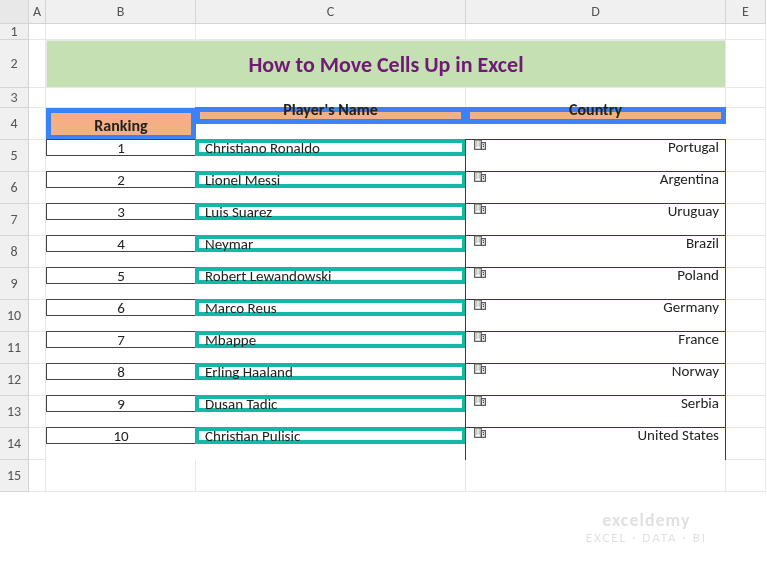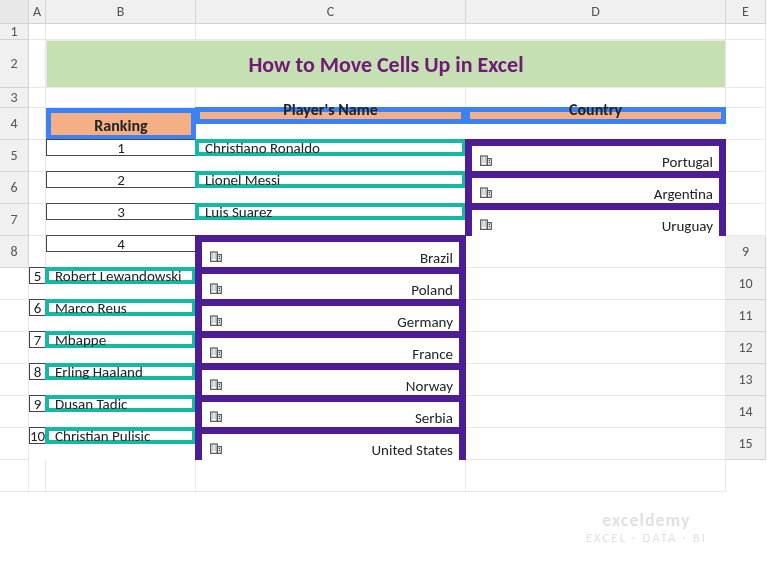--- a/index.html
+++ b/index.html
@@ -66,23 +66,23 @@
   }
   .pname {
     border: 4px solid #14b8a6;
     display: flex;
     align-items: center;
     padding: 0 6px;
     background: #fff;
     color: #222;
   }
   .country {
-    border: 7px solid #4c1d95;
-    display: flex;
-    align-items: center;
+    border: 1px solid #4c1d95;
+    display: flex;
+    align-items: flex-end;
     justify-content: space-between;
     padding: 16px 6px;
     background: #fff;
     color: #222;
   }
   .bldg-icon {
     width: 16px;
     height: 16px;
     flex-shrink: 0;
   }
@@ -211,20 +211,23 @@
           <line x1="16" y1="16" x2="18" y2="16"></line>
         </svg></span>
       <span>Uruguay</span>
     </div>
     <div class="cell"></div>
     <div class="rowhdr">8</div>
     <div class="cell"></div>
     <div class="rank overlap" style="margin-top:-1px;margin-left:0">
       <span>4</span>
     </div>
+    <div class="pname overlap">
+      <span>Neymar</span>
+    </div>
     <div class="country overlap">
       <span><svg class="bldg-icon" viewBox="0 0 24 24" fill="none" stroke="#555" stroke-width="1.8">
           <rect x="4" y="6" width="10" height="14"></rect>
           <rect x="14" y="10" width="6" height="10"></rect>
           <line x1="6.5" y1="9" x2="8" y2="9"></line>
           <line x1="10" y1="9" x2="11.5" y2="9"></line>
           <line x1="6.5" y1="12" x2="8" y2="12"></line>
           <line x1="10" y1="12" x2="11.5" y2="12"></line>
           <line x1="6.5" y1="15" x2="8" y2="15"></line>
           <line x1="10" y1="15" x2="11.5" y2="15"></line>

